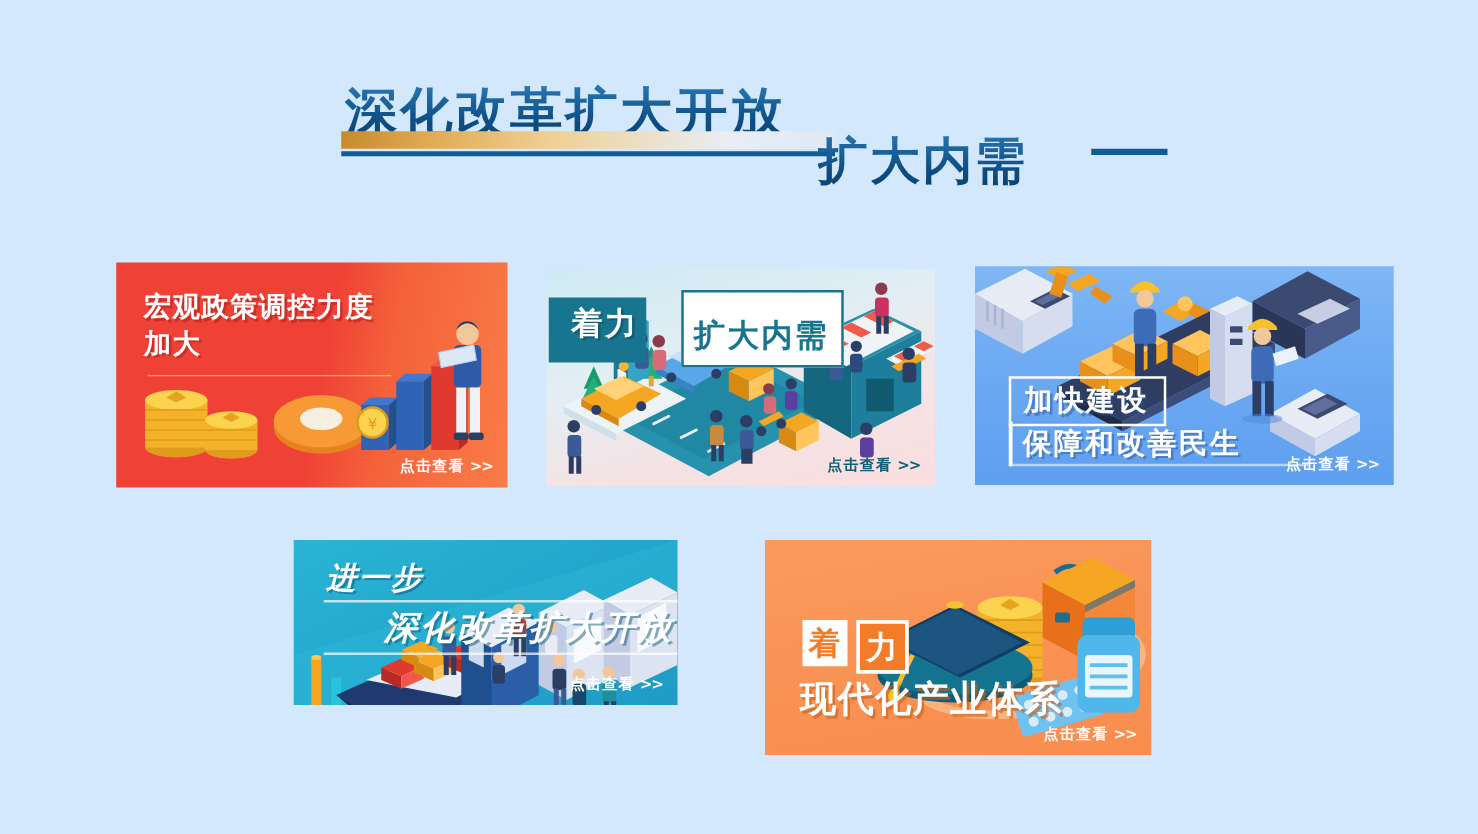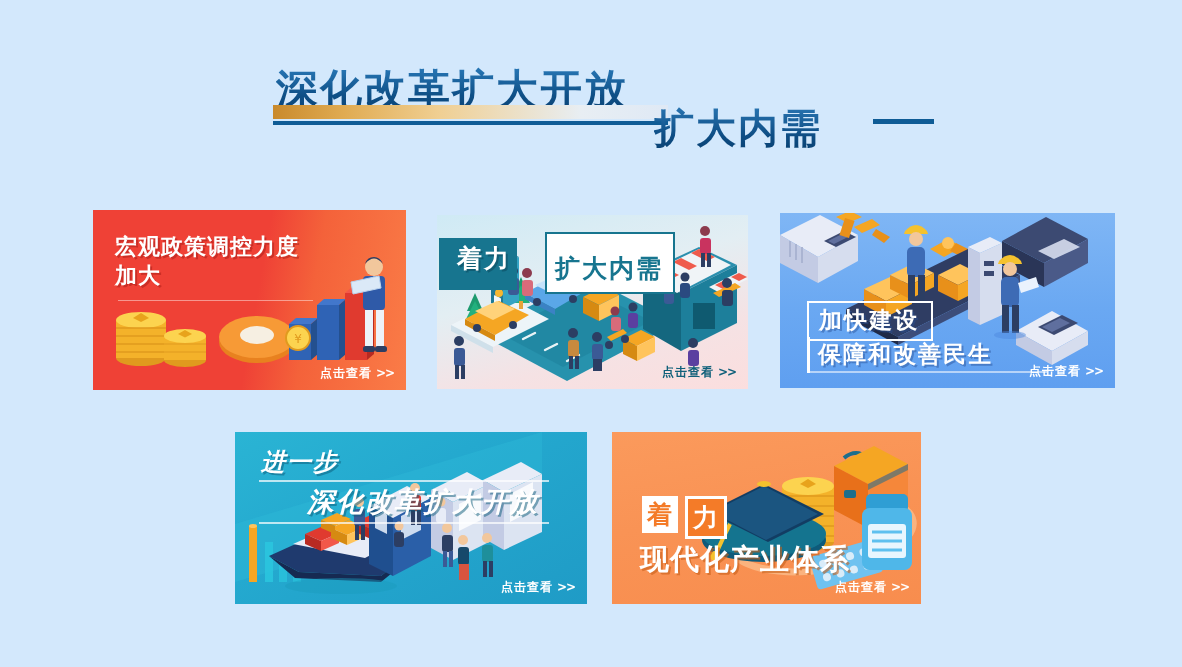--- a/index.html
+++ b/index.html
@@ -174,23 +174,22 @@
     font-size: 23px; font-weight: bold; color: #fff; letter-spacing: 2px;
     text-shadow: 2px 2px 0 rgba(40,80,150,0.45);
   }
   #card3 .c3-rule {
     position: absolute; left: 27px; top: 158px; width: 240px; height: 2px;
     background: rgba(255,255,255,0.55); z-index: 20;
   }
 
   
   #card4 {
-    left: 235px; top: 432px; width: 307px; height: 172px;
+    left: 235px; top: 432px; width: 307px; height: 132px;
     background: linear-gradient(150deg, #2ab4d4 0%, #24a9cf 40%, #1f9bc6 100%);
-    padding-left: 45px;
   }
   #card4 .c4-t1 {
     position: absolute; left: 26px; top: 14px;
     font-size: 24px; font-weight: bold; color:#fff; font-style: italic;
     letter-spacing: 2px;
     text-shadow: 2px 2px 0 rgba(10,90,120,0.5);
     z-index: 20;
   }
   #card4 .c4-r1 {
     position: absolute; left: 24px; top: 48px; width: 290px; height: 2px;

